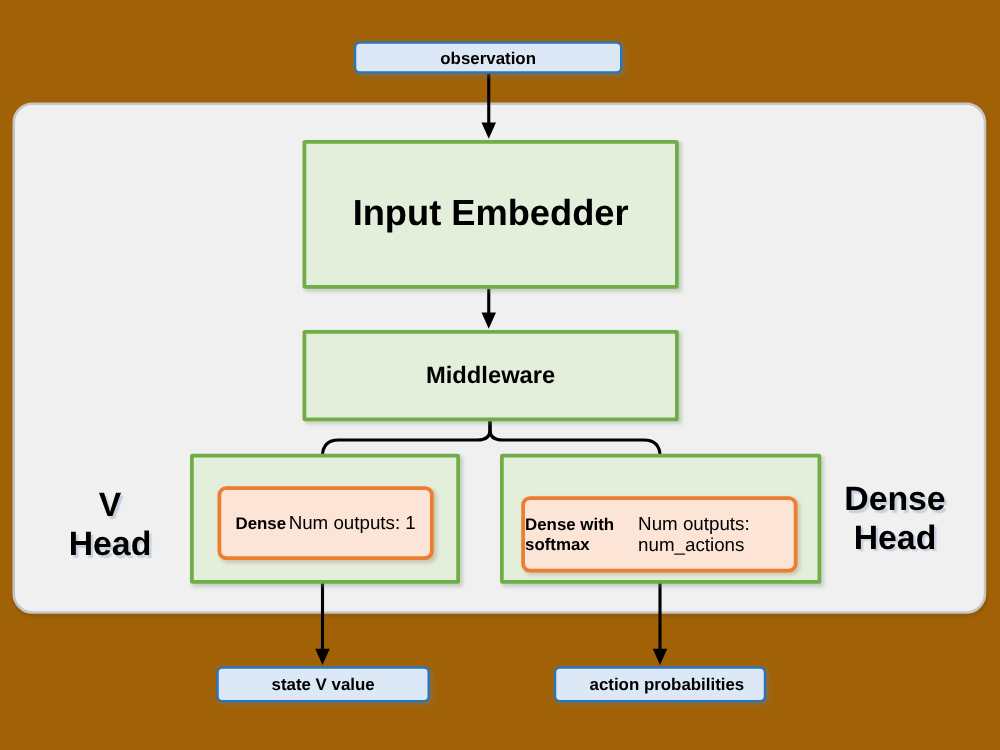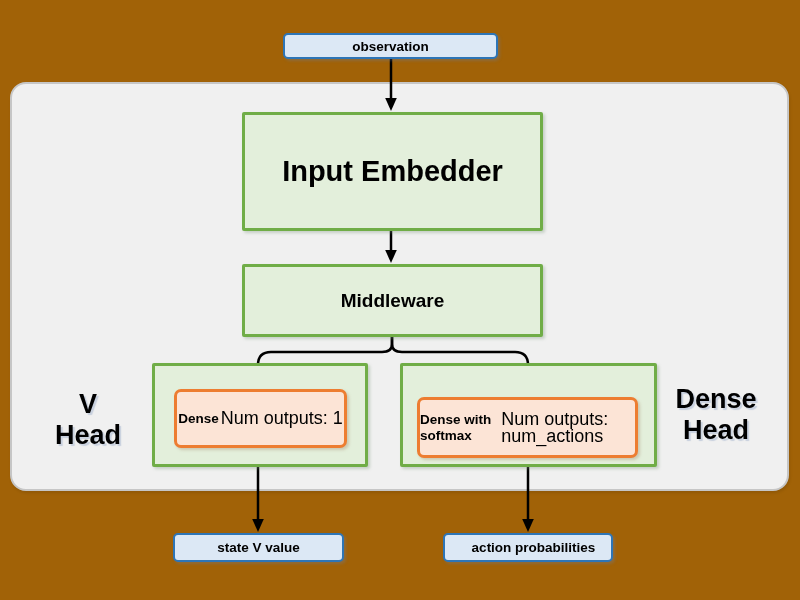--- a/index.html
+++ b/index.html
@@ -51,21 +51,21 @@
     background:var(--dense-fill,#fce4d6);
     border:3px solid var(--dense-border,#ed7d31);
     border-radius:7px;
     display:flex;flex-direction:row;align-items:center;justify-content:center;
     gap:2px;
     box-shadow:2px 2px 3px rgba(160,130,100,0.35);
   }
   #v-dense-node{left:174px;top:389px;width:173px;height:59px;}
   #policy-dense-node{left:417px;top:397px;width:221px;height:61px;}
   .dense-title{font-size:13.5px;font-weight:bold;line-height:16px;}
-  .dense-subtitle{font-size:18px;line-height:17px;}
+  .dense-subtitle{font-size:15px;line-height:17px;}
   
   .head-label{
     position:absolute;text-align:center;
     font-size:27px;font-weight:bold;line-height:31px;
     text-shadow:2px 2px 1px rgba(140,160,195,0.40);
   }
   #v-head-label{left:28px;top:389px;width:120px;}
   #policy-head-label{left:651px;top:384px;width:130px;}
   
   #connectors-svg{position:absolute;left:0;top:0;width:800px;height:600px;pointer-events:none;}

